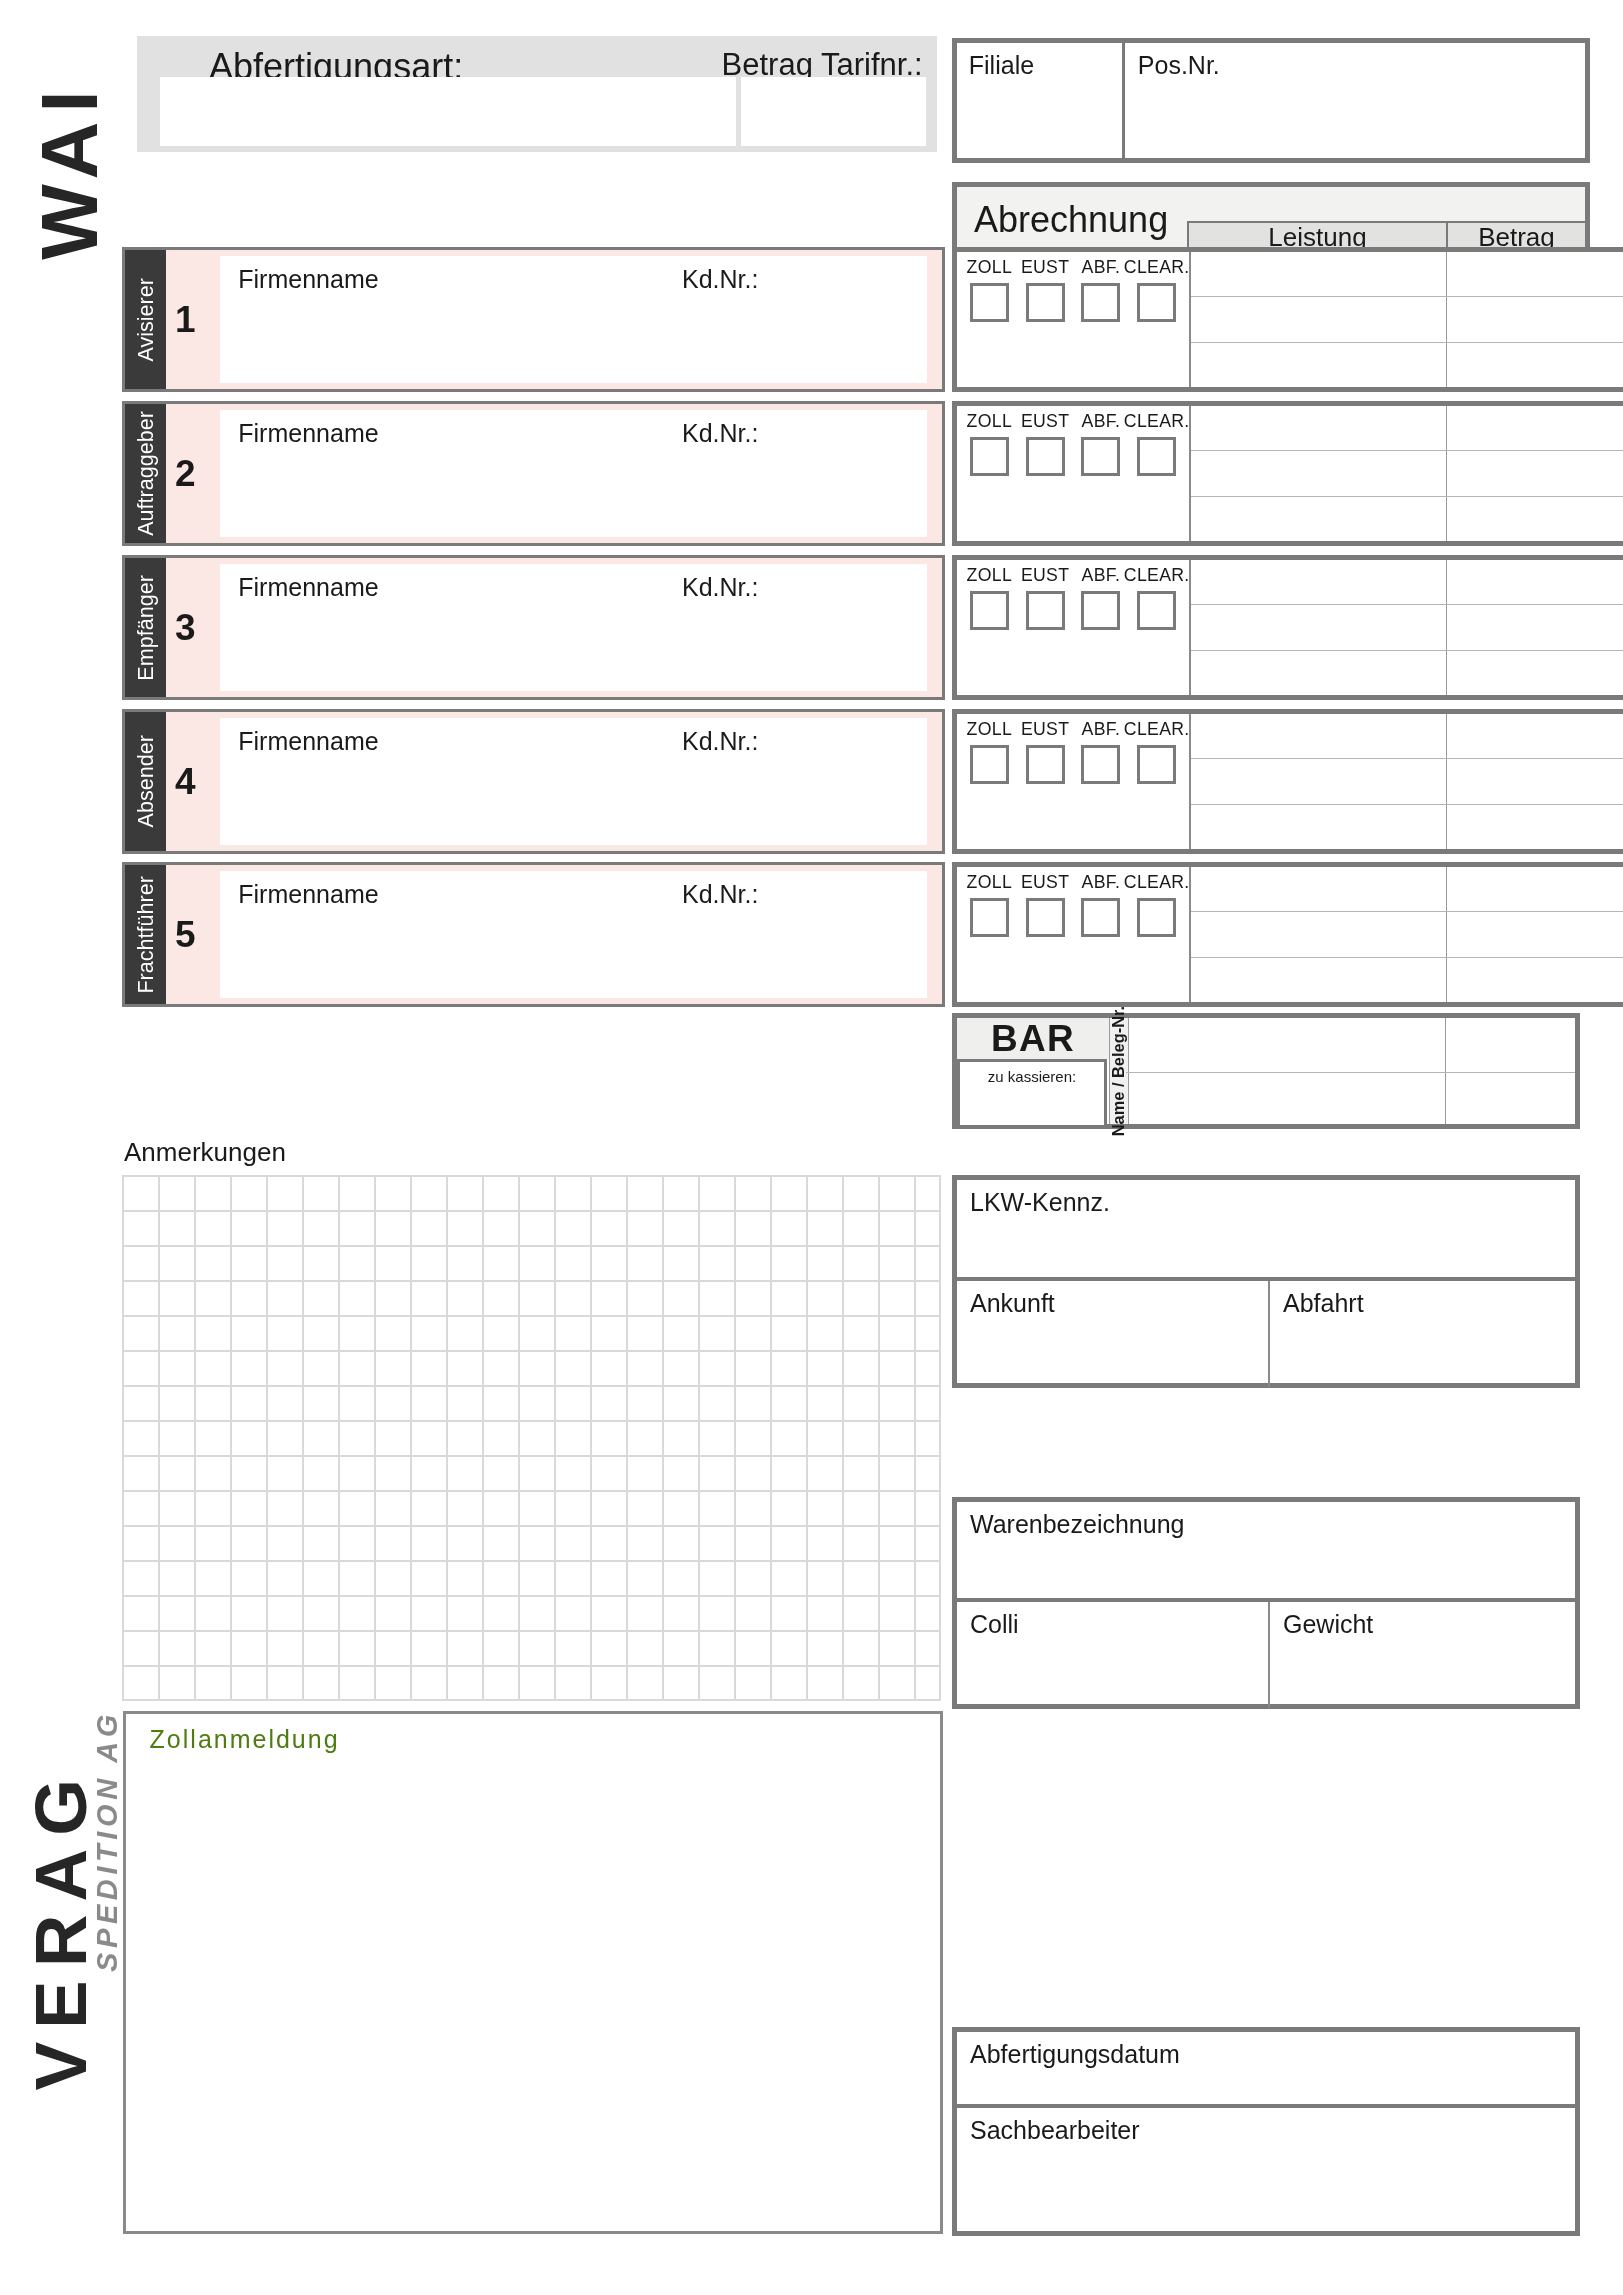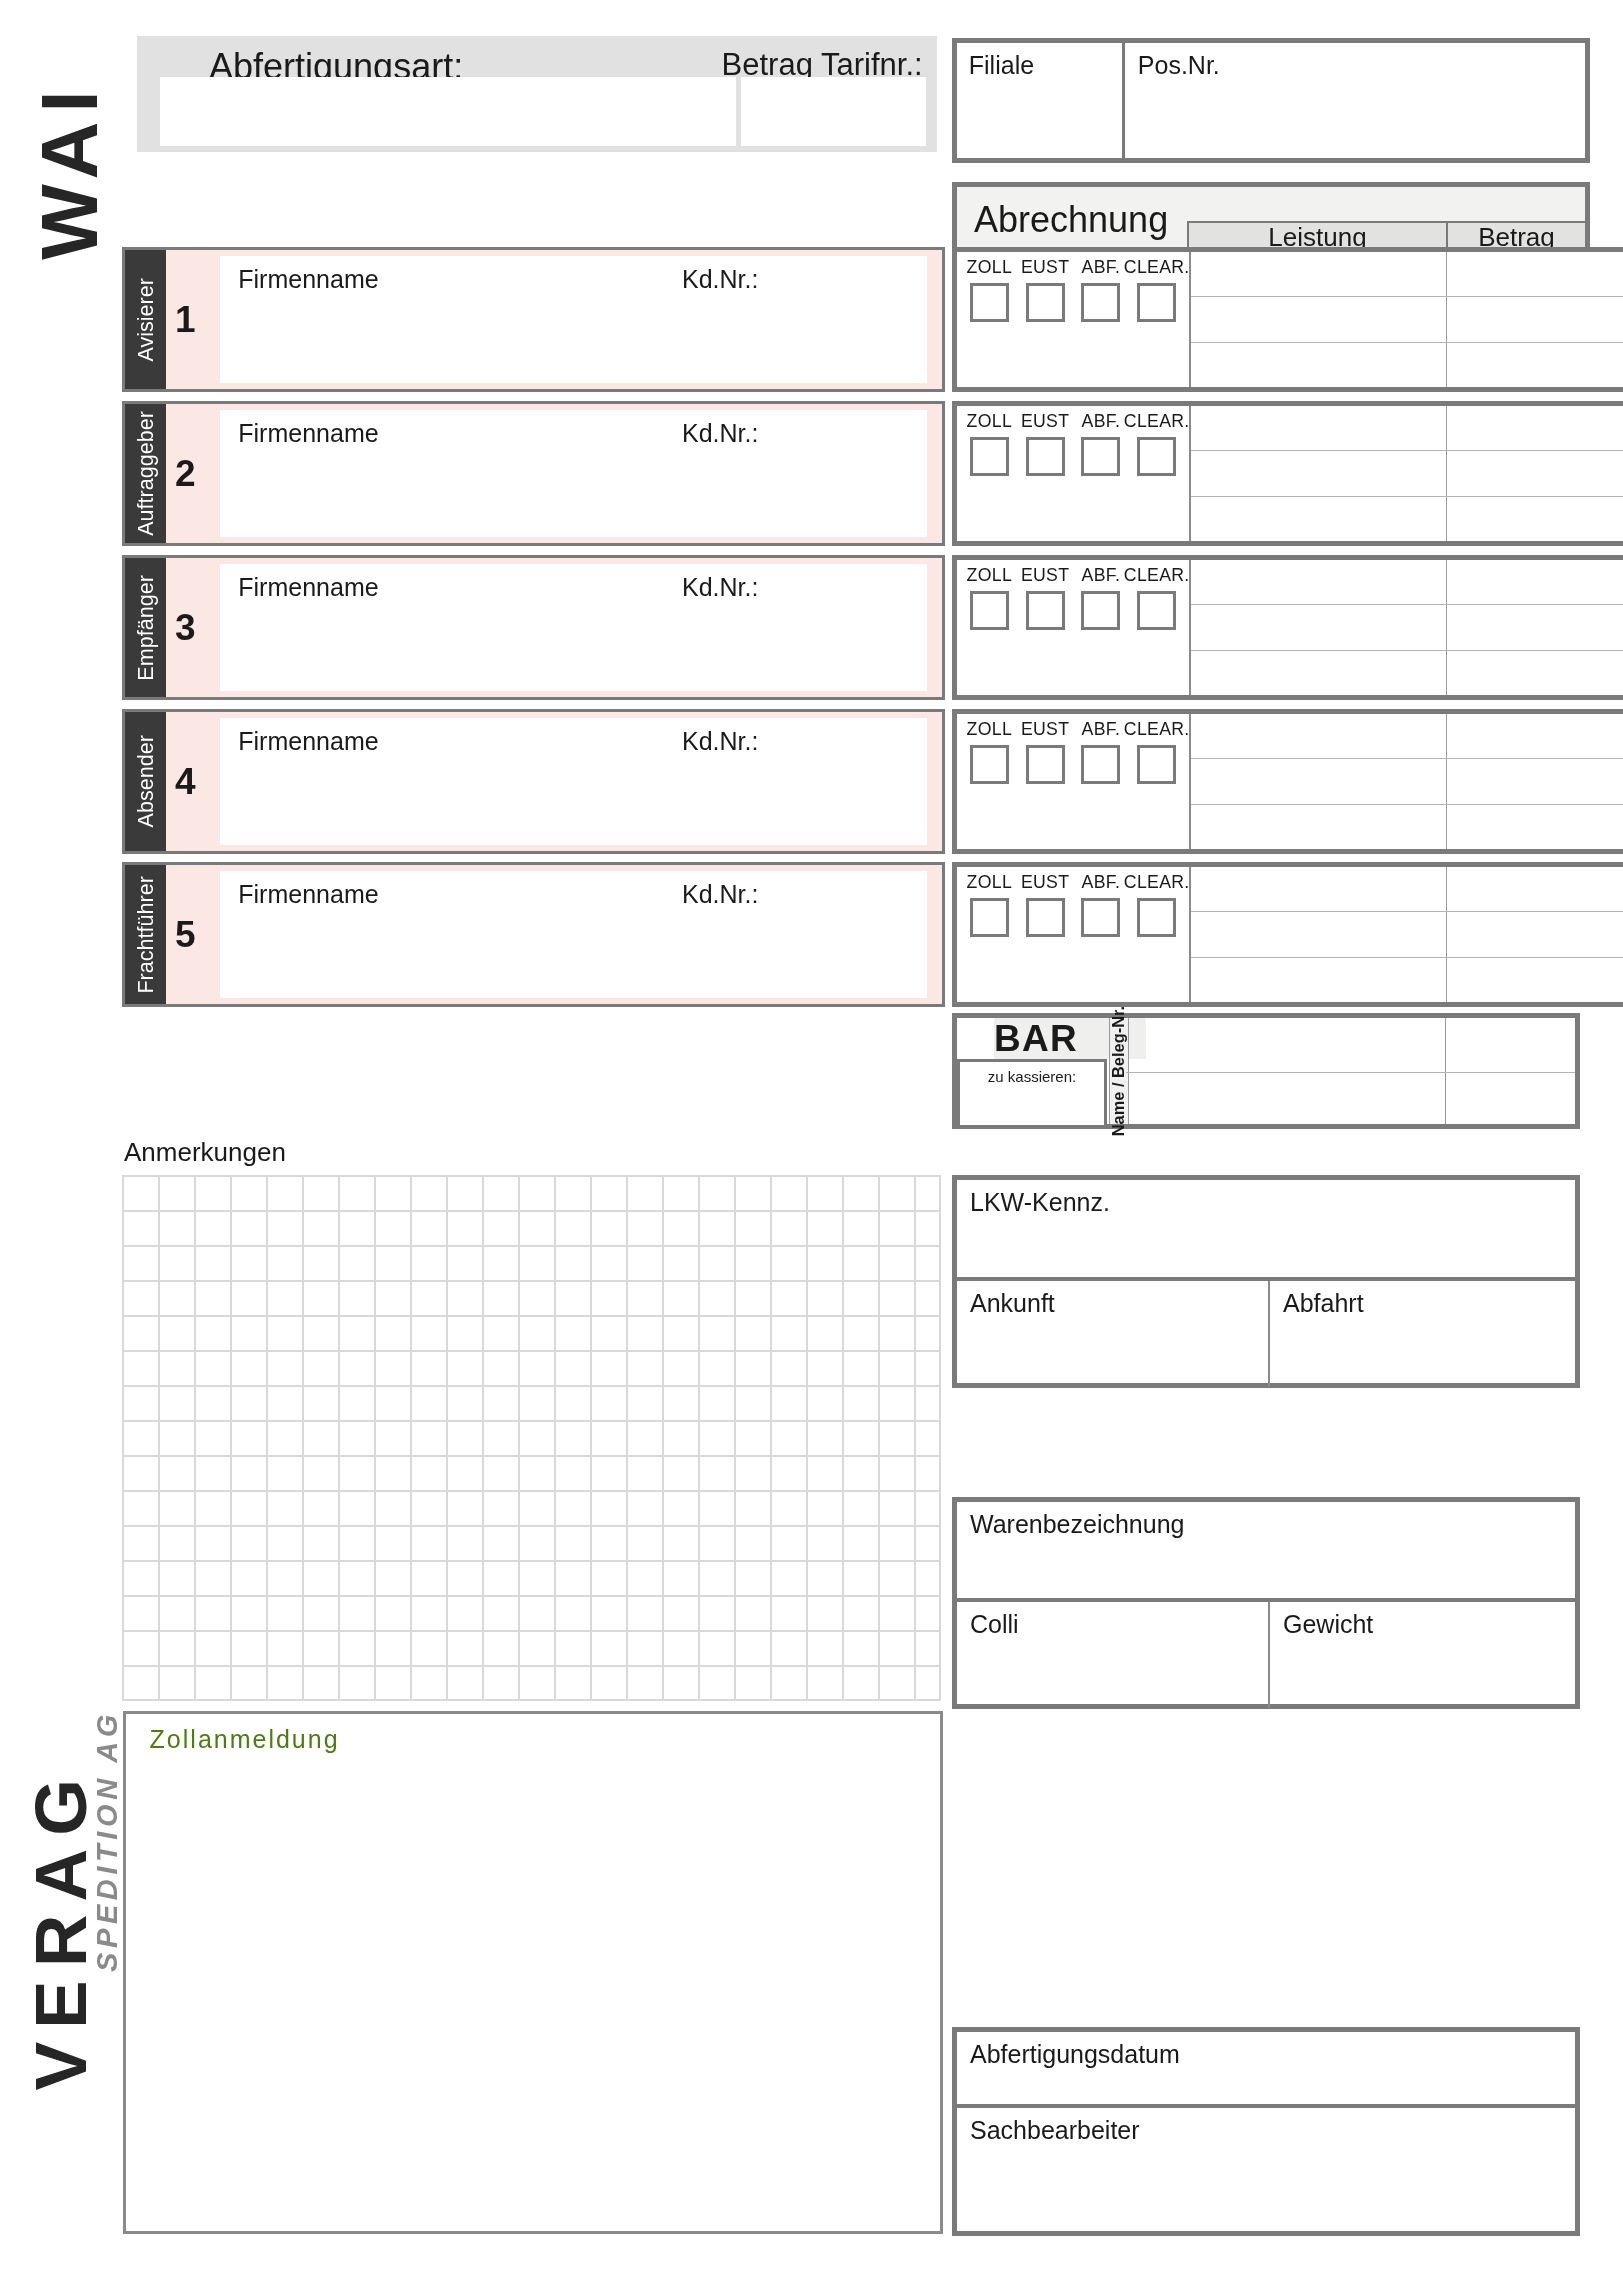--- a/index.html
+++ b/index.html
@@ -52,21 +52,21 @@
   .chk-lbl{font-size:17.7px;letter-spacing:0.3px;}
   .chk-box{width:33px;height:33px;border:3.9px solid #7a7a7a;background:#fff;margin-top:5.2px;}
   .abr-rows{position:absolute;left:234px;top:0;right:0;bottom:0;display:flex;flex-direction:column;}
   .abr-row{flex:1;display:flex;border-bottom:1.3px solid #b5b5b5;}
   .abr-row.last{border-bottom:none;}
   .cell-l{width:255px;border-right:1.3px solid #9a9a9a;}
   .cell-b{flex:1;}
 
   
   .bar{position:absolute;left:952px;top:1013px;width:628px;height:116px;border:5.2px solid #7a7a7a;background:#fff;box-sizing:border-box;}
-  .bar-title{position:absolute;left:0;top:0;width:152px;height:41px;background:#efefee;display:flex;align-items:center;margin-left:37px;}
+  .bar-title{position:absolute;left:0;top:0;width:152px;height:41px;background:#efefee;display:flex;align-items:center;justify-content:center;}
   .bar-title span{font-size:37px;font-weight:900;letter-spacing:1.3px;}
   .bar-kass{position:absolute;left:0;top:41px;width:144px;height:63px;border:3.3px solid #7a7a7a;background:#fff;text-align:center;}
   .bar-kass span{font-size:15px;display:inline-block;margin-top:6px;}
   .bar-strip{position:absolute;left:152px;top:0;bottom:0;width:17.7px;background:#f0f0f0;border-left:1.3px solid #9a9a9a;border-right:1.3px solid #9a9a9a;
              display:flex;align-items:center;justify-content:center;}
   .bar-strip span{font-size:16.4px;font-weight:bold;}
   .bar-rows{position:absolute;left:169px;top:0;right:0;bottom:0;display:flex;flex-direction:column;}
   .bar-row1{height:54px;display:flex;border-bottom:1.3px solid #b5b5b5;}
   .bar-row2{flex:1;display:flex;}
   .bar-cell-l{width:319px;border-right:1.3px solid #9a9a9a;}

